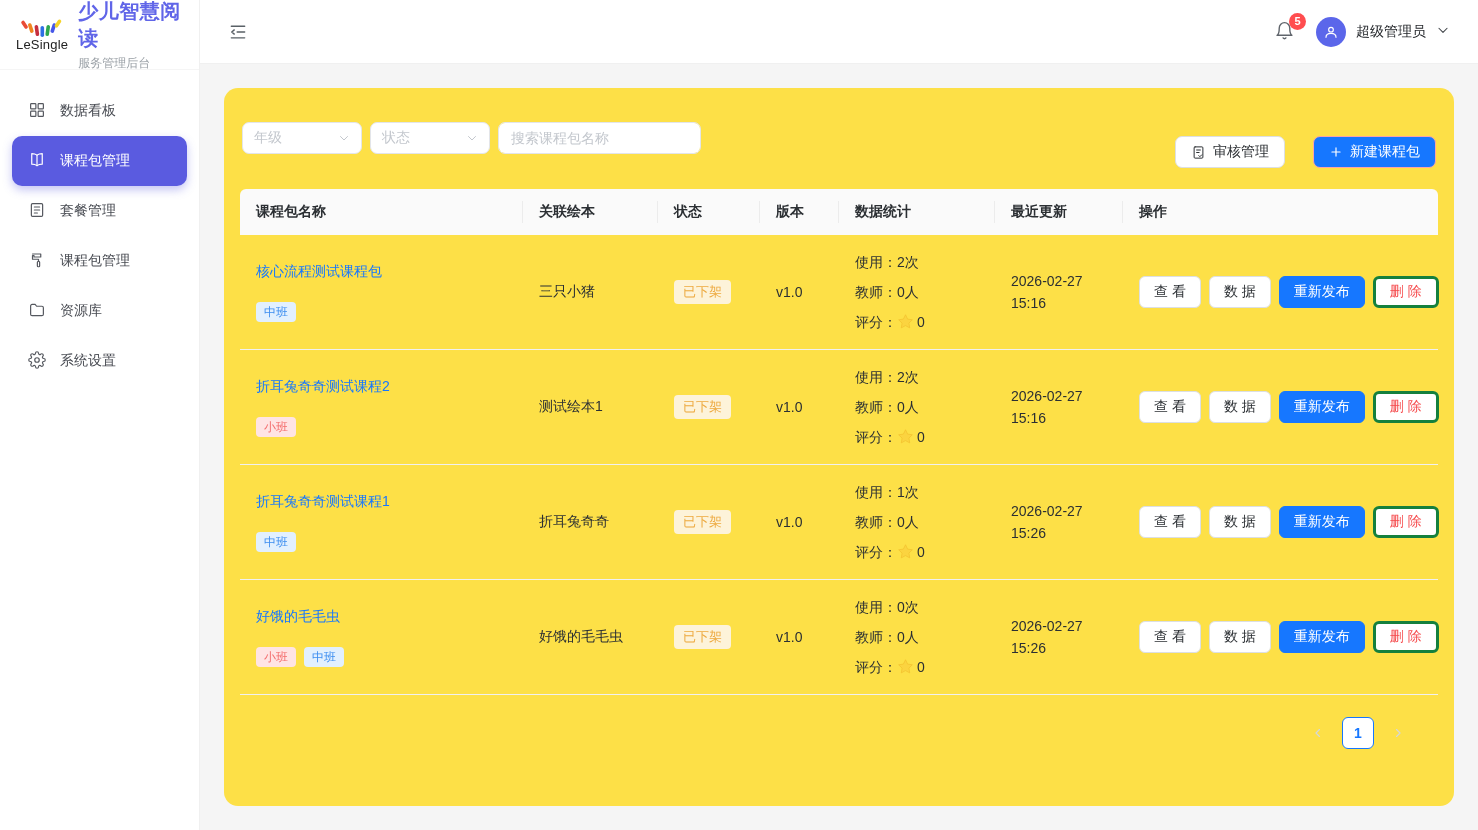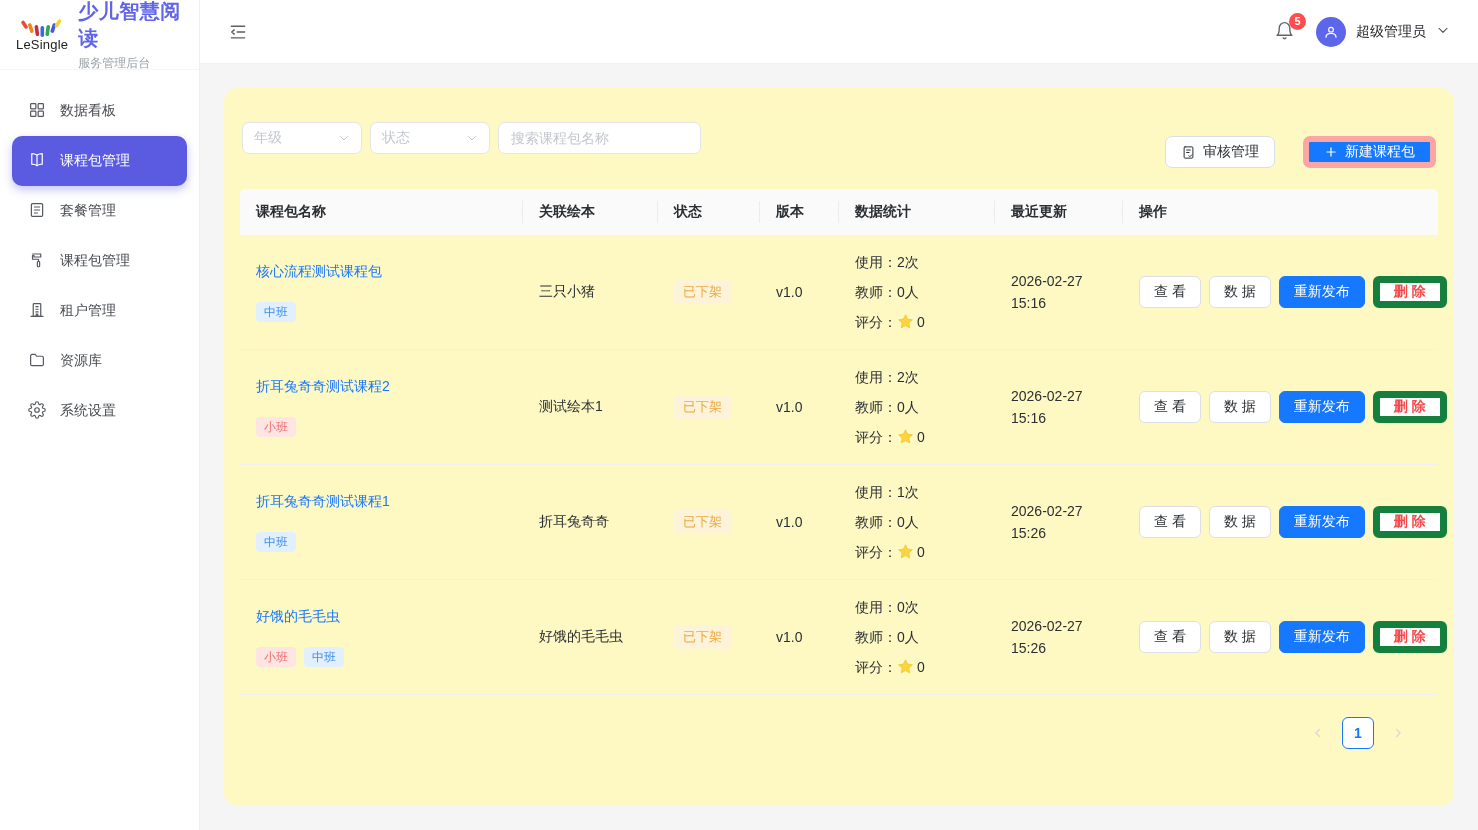--- a/index.html
+++ b/index.html
@@ -36,42 +36,42 @@
   .badge { position:absolute; top:-7px; right:-8px; min-width:17px; height:17px; padding:0 4px;
     background:#ff4d4f; color:#fff; font-size:11px; line-height:17px; text-align:center;
     border-radius:9px; font-weight:600; }
   .user-chip { display:flex; align-items:center; gap:10px; cursor:pointer; }
   .avatar { width:30px; height:30px; border-radius:50%; background:#5b66ea; display:flex; align-items:center; justify-content:center; }
   .avatar svg { width:16px; height:16px; stroke:#fff; stroke-width:1.8; fill:none; stroke-linecap:round; stroke-linejoin:round; }
   .user-name { font-size:14px; color:#24272b; font-weight:500; }
   .user-chip .chev svg { width:14px; height:14px; stroke:#3c4045; stroke-width:1.8; fill:none; stroke-linecap:round; stroke-linejoin:round; }
 
   .content { flex:1; padding:24px; overflow:hidden; }
-  .card { background:#fef9c3; border-radius:14px; height:100%; padding:20px 16px 0; display:flex; flex-direction:column; }
+  .card { background:#fde047; border-radius:14px; height:100%; padding:20px 16px 0; display:flex; flex-direction:column; }
 
   
   .toolbar { display:flex; align-items:center; justify-content:space-between; padding:0 2px 0 2px; flex:none; }
   .filters { display:flex; align-items:center; gap:8px; }
   .select { width:120px; height:32px; border:1px solid #e3e5e9; border-radius:7px; background:#fff;
     display:flex; align-items:center; justify-content:space-between; padding:0 11px; cursor:pointer; }
   .select .ph { font-size:14px; color:#c3c7cd; }
   .select svg { width:12px; height:12px; stroke:#c3c7cd; stroke-width:2; fill:none; stroke-linecap:round; stroke-linejoin:round; }
   .searchbox { width:203px; height:32px; border:1px solid #e3e5e9; border-radius:7px; background:#fff;
     display:flex; align-items:center; overflow:hidden; }
   .searchbox input { flex:1; border:none; outline:none; height:100%; padding:0 12px; font-size:14px;
     color:#333; font-family:inherit; }
   .searchbox input::placeholder { color:#c3c7cd; }
   .search-btn { width:38px; height:100%; border-left:1px solid #e9ebee; display:flex; align-items:center; justify-content:center; cursor:pointer; background:#fff; }
   .search-btn svg { width:16px; height:16px; stroke:#8a9099; stroke-width:1.7; fill:none; stroke-linecap:round; }
   .toolbar-actions { display:flex; align-items:center; gap:28px;margin-top:28px; }
   .btn { height:32px; border-radius:7px; display:inline-flex; align-items:center; justify-content:center;
     font-size:14px; cursor:pointer; padding:0 15px; gap:7px; font-family:inherit; }
   .btn-default { background:#fff; border:1px solid #dcdfe3; color:#2b2f33; }
   .btn-default svg { width:15px; height:15px; stroke:#2b2f33; stroke-width:1.6; fill:none; stroke-linecap:round; stroke-linejoin:round; }
-  .btn-primary { background:#1677ff; border:6px solid #fca5a5; color:#fff;text-align:center; }
+  .btn-primary { background:#1677ff; border:1px solid #fca5a5; color:#fff;text-align:center; }
   .btn-primary svg { width:14px; height:14px; stroke:#fff; stroke-width:2; fill:none; stroke-linecap:round; }
 
   
   .table { margin-top:21px; flex:none; }
   .trow { display:grid; grid-template-columns:283px 135px 102px 79px 156px 128px 1fr; align-items:center; }
   .thead { background:#fafafa; height:46px; border-radius:6px 6px 0 0; }
   .th { position:relative; padding:0 16px; font-size:14px; font-weight:700; color:#2b2f33; }
   .th:not(:last-child)::after { content:""; position:absolute; right:0; top:50%; transform:translateY(-50%);
     width:1px; height:22px; background:#ececec; }
   .tbody .trow { height:115px; border-bottom:1px solid #f0f0f0; }
@@ -84,21 +84,21 @@
   .status-tag { display:inline-block; font-size:13px; line-height:24px; padding:0 9px; border-radius:4px;
     background:#fdf3d9; color:#eda93f; }
   .stats { font-size:14px; color:#2b2f33; line-height:30px; white-space:nowrap; }
   .stats .star-icon svg { width:17px; height:17px; vertical-align:-3px; margin-right:3px; }
   .updated { line-height:22px; }
   .actions { display:flex; gap:8px; align-items:flex-start; }
   .abtn { height:32px; border-radius:6px; padding:0 14px; font-size:14px; display:inline-flex; align-items:center;
     cursor:pointer; font-family:inherit; white-space:nowrap; }
   .abtn-default { background:#fff; border:1px solid #dcdfe3; color:#2b2f33; }
   .abtn-primary { background:#1677ff; border:1px solid #1677ff; color:#fff; }
-  .abtn-danger  { background:#fff; border:7px solid #15803d; color:#f5494b;font-weight:bold; }
+  .abtn-danger  { background:#fff; border:3px solid #15803d; color:#f5494b; }
 
   
   .pagination { display:flex; justify-content:flex-end; align-items:center; gap:8px; margin-top:22px; padding-right:24px; }
   .page-arrow { width:32px; height:32px; display:flex; align-items:center; justify-content:center; cursor:pointer; }
   .page-arrow svg { width:14px; height:14px; stroke:#d4d7dc; stroke-width:2; fill:none; stroke-linecap:round; stroke-linejoin:round; }
   .page-num { width:32px; height:32px; border:1px solid #1677ff; color:#1677ff; border-radius:6px;
     display:flex; align-items:center; justify-content:center; font-size:14px; font-weight:600; background:#fff; cursor:pointer; }
 </style>
 </head>
 <body>
@@ -150,31 +150,20 @@
               <line x1="8.5" y1="16" x2="12.5" y2="16"></line>
             </svg></span>
         <span>套餐管理</span>
       </div>
       <div class="menu-item">
         <span><svg viewBox="0 0 24 24">
               <path d="M6 4h11v4H8V6H6v5h8v3"></path>
               <rect x="12.5" y="14" width="3" height="7" rx="1"></rect>
             </svg></span>
         <span>课程包管理</span>
-      </div>
-      <div class="menu-item">
-        <span><svg viewBox="0 0 24 24">
-              <path d="M4 20.5h16"></path>
-              <rect x="7" y="3.5" width="10" height="17" rx="1"></rect>
-              <line x1="10.5" y1="7.5" x2="13.5" y2="7.5"></line>
-              <line x1="10.5" y1="11" x2="13.5" y2="11"></line>
-              <line x1="10.5" y1="14.5" x2="13.5" y2="14.5"></line>
-              <path d="M11 20.5v-3h2v3"></path>
-            </svg></span>
-        <span>租户管理</span>
       </div>
       <div class="menu-item">
         <span><svg viewBox="0 0 24 24">
               <path d="M3.5 6.5a2 2 0 0 1 2-2h4l2 2.5h7a2 2 0 0 1 2 2v8.5a2 2 0 0 1-2 2h-13a2 2 0 0 1-2-2v-11z"></path>
             </svg></span>
         <span>资源库</span>
       </div>
       <div class="menu-item">
         <span><svg viewBox="0 0 24 24">
               <circle cx="12" cy="12" r="3"></circle>

